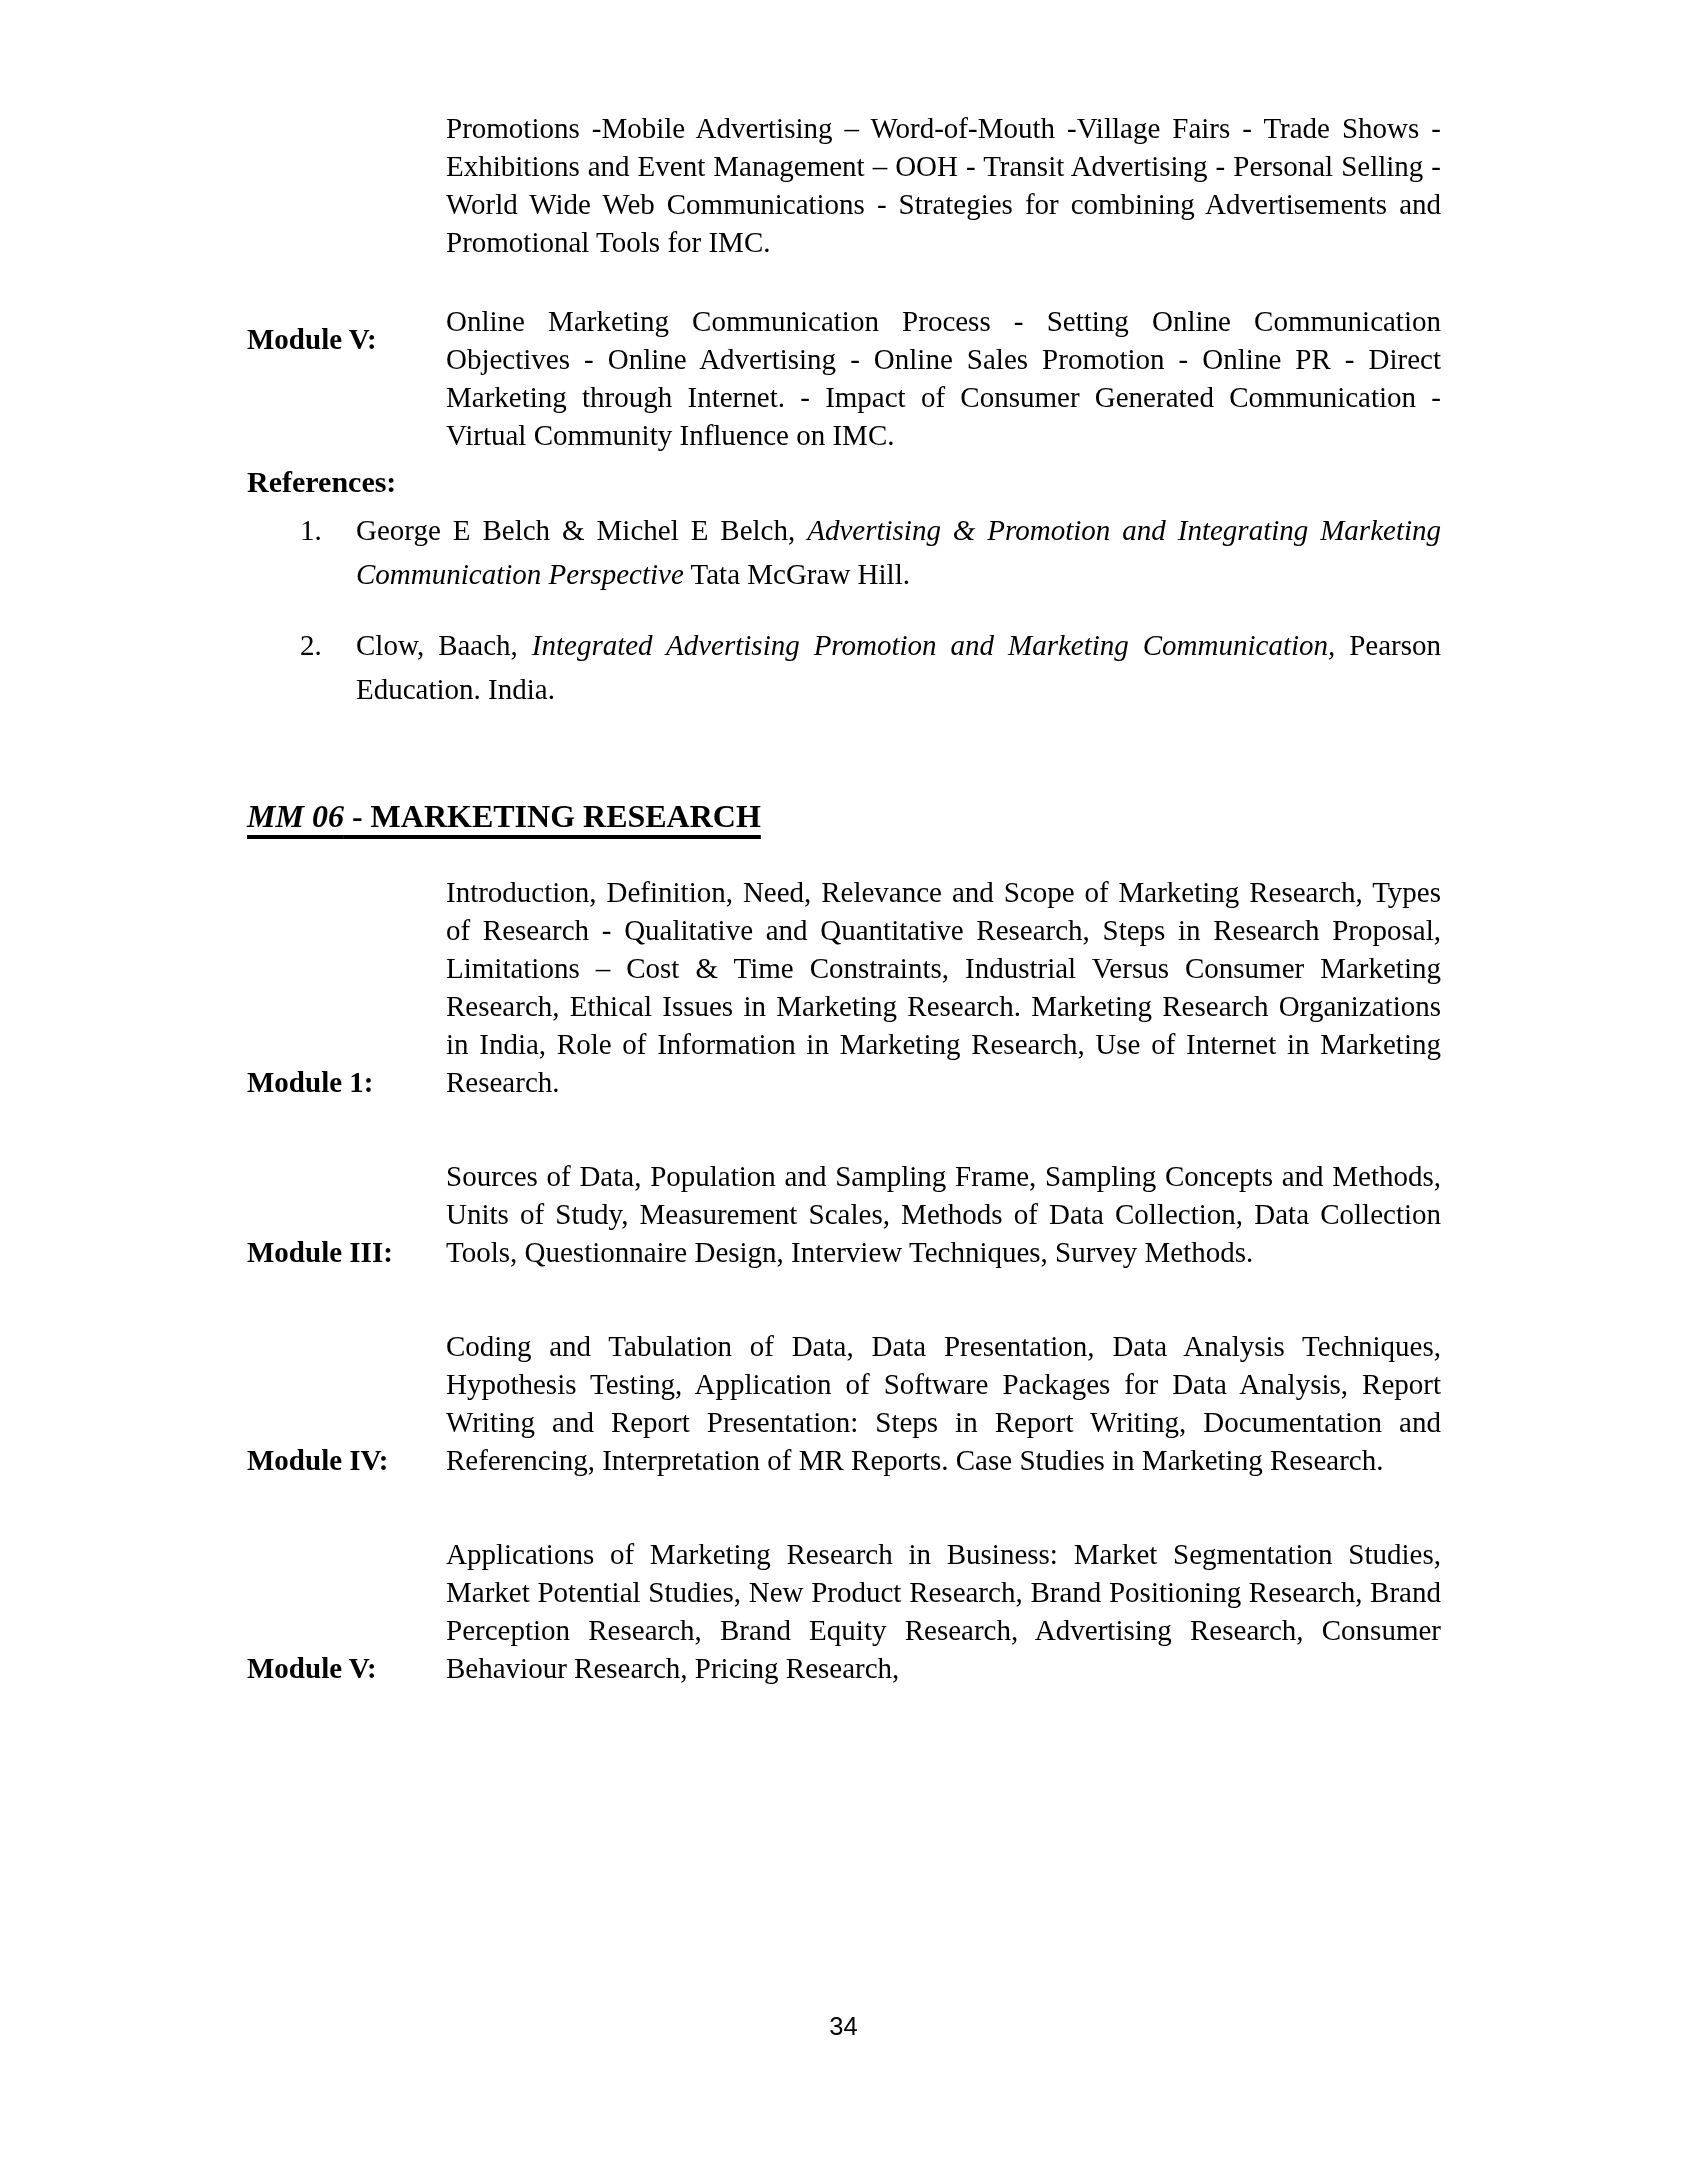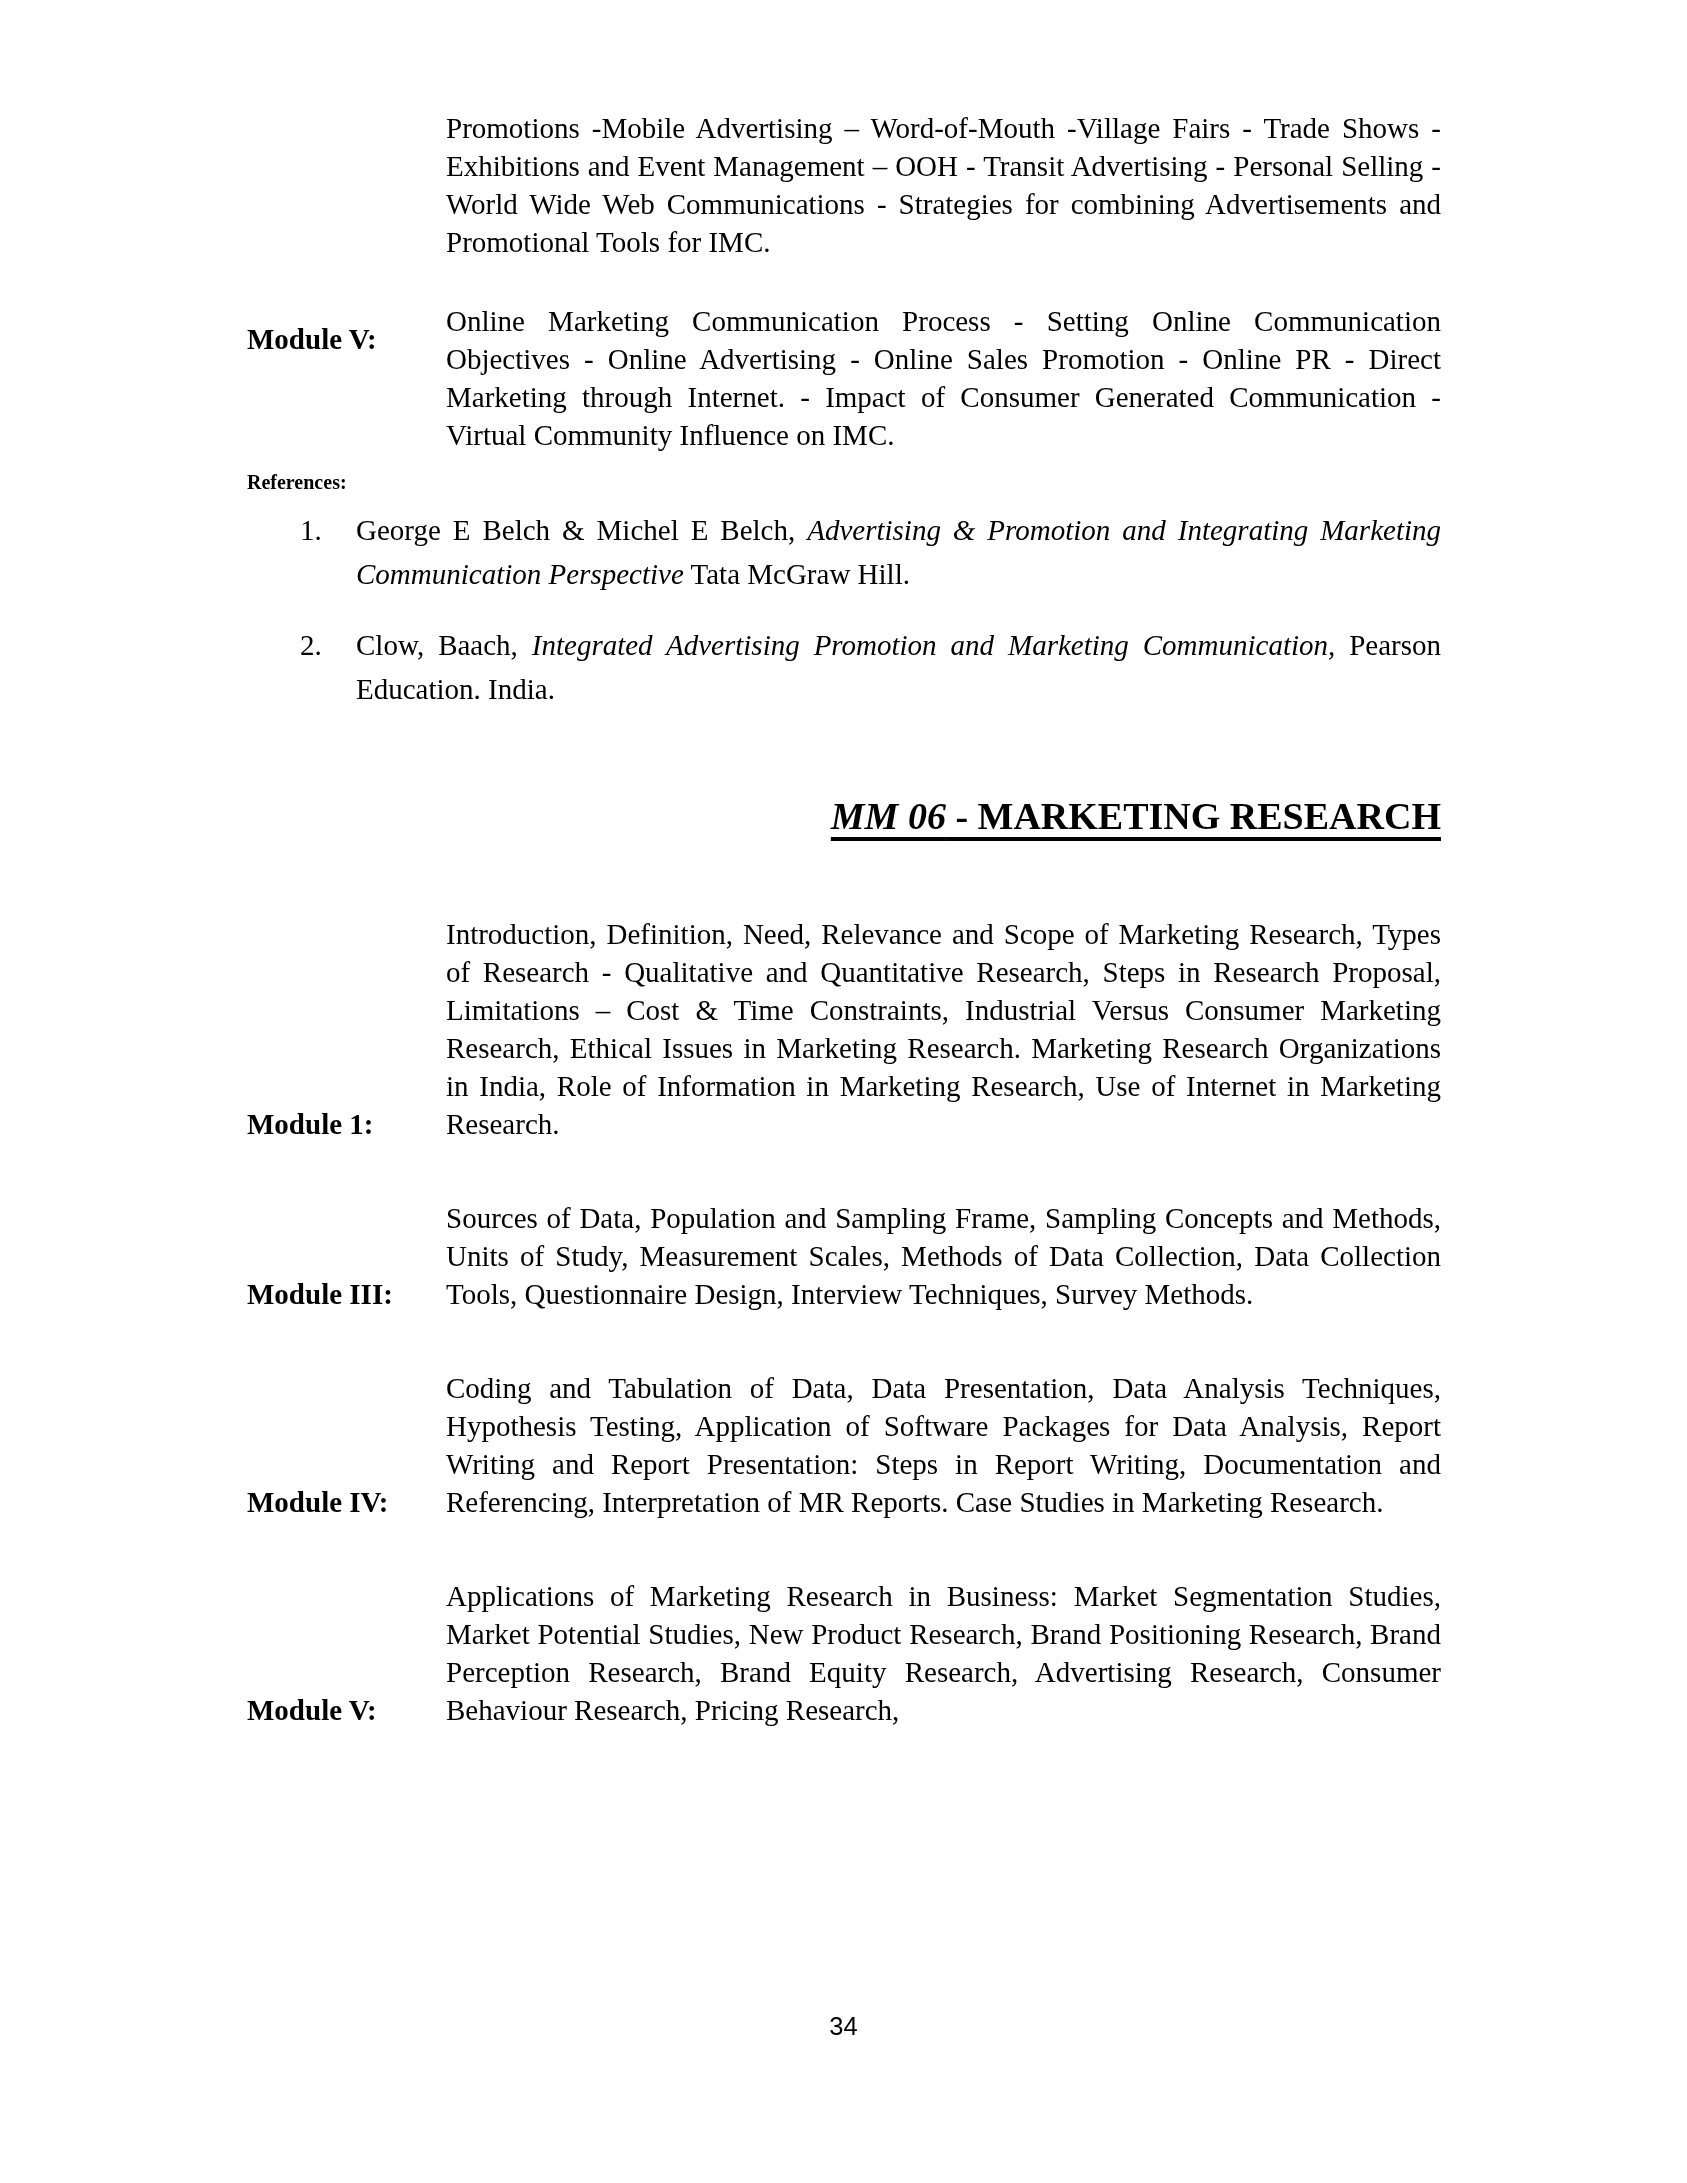--- a/index.html
+++ b/index.html
@@ -34,40 +34,40 @@
     font-size: 29px;
     line-height: 38px;
     text-align: justify;
   }
 
   .intro-row { margin-bottom: 41px; justify-content: flex-end; }
   .module-row-imc { margin-bottom: 10px; }
 
   .refs-heading {
     margin: 0 0 8.2px 0;
-    font-size: 20px;
+    font-size: 30px;
     line-height: 36px;
     font-weight: bold;
   }
   .refs-list { list-style: none; margin: 0; padding: 0; }
   .ref-item {
     position: relative;
     padding-left: 109px;
     font-size: 29px;
     line-height: 44px;
     text-align: justify;
     margin-bottom: 27px;
   }
   .ref-num { position: absolute; left: 53px; top: 0; }
   .italic { font-style: italic; }
 
   .course-heading {
-    margin: 82px 0 76px 0;
-    text-align: right;
-    font-size: 38px;
+    margin: 82px 0 34px 0;
+    text-align: left;
+    font-size: 32px;
     line-height: 46px;
     font-weight: bold;
   }
   .heading-underline {
     text-decoration: underline;
     text-decoration-thickness: 4.1px;
     text-underline-offset: 8.2px;
   }
 
   .module-row { margin-bottom: 56px; align-items: flex-end; }

